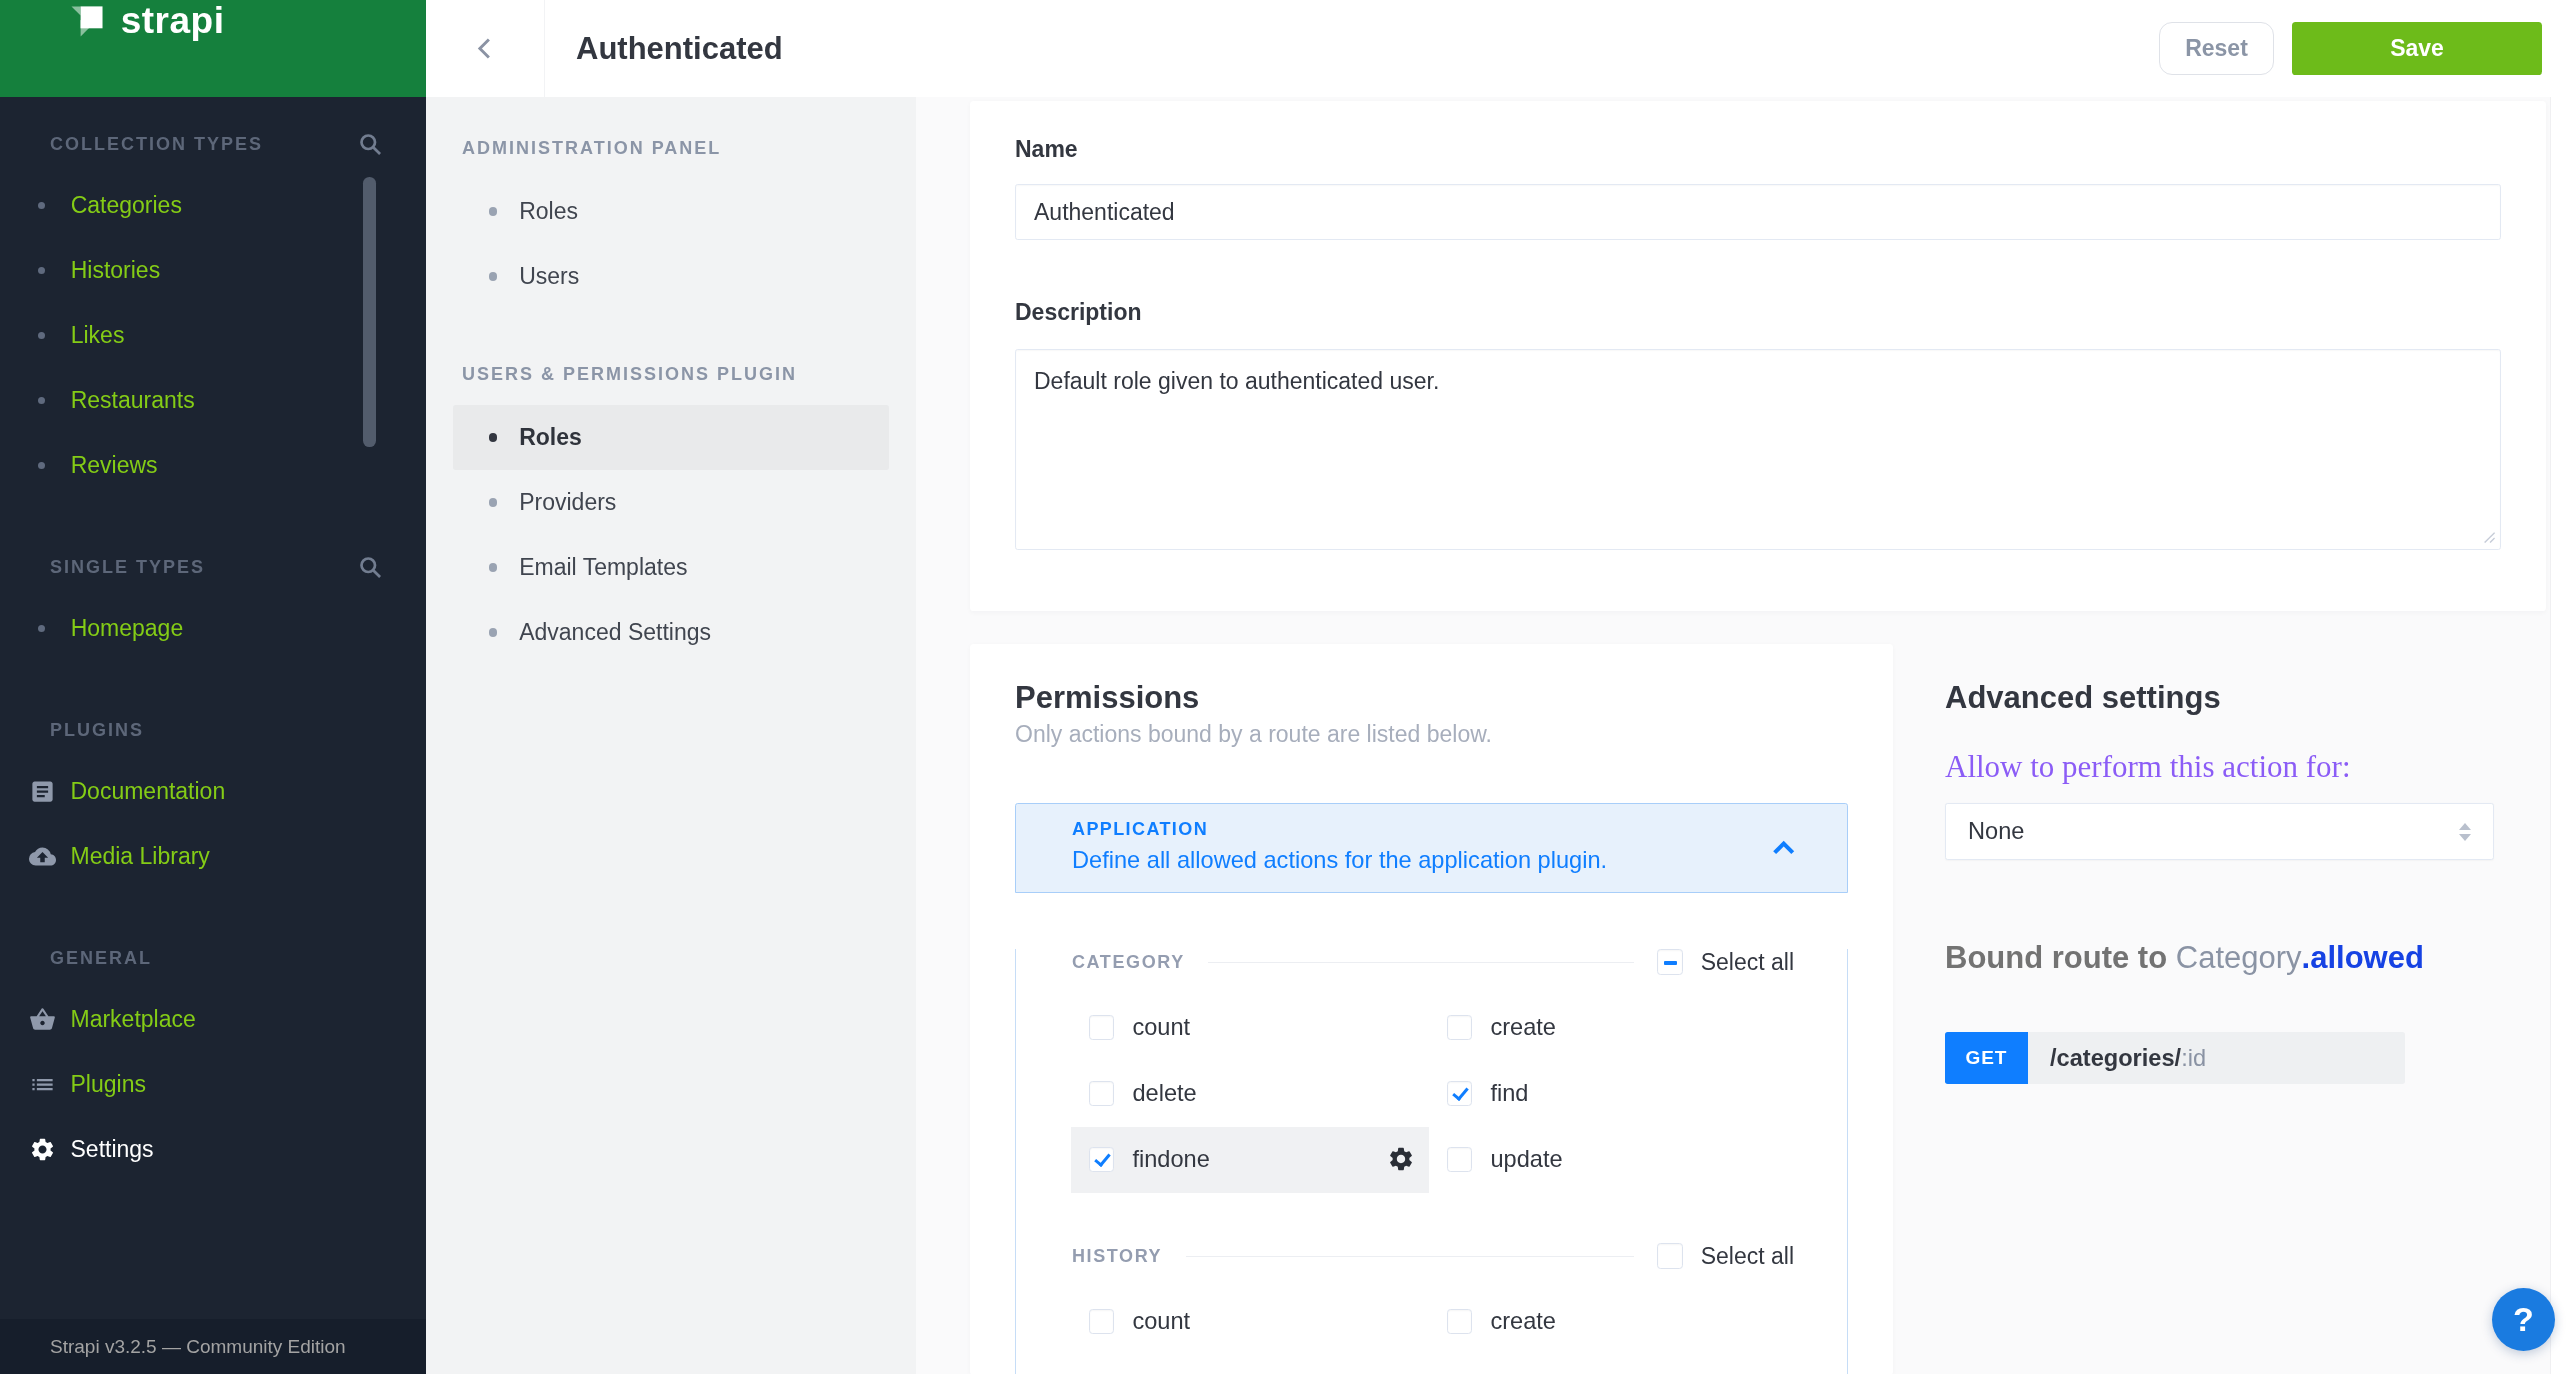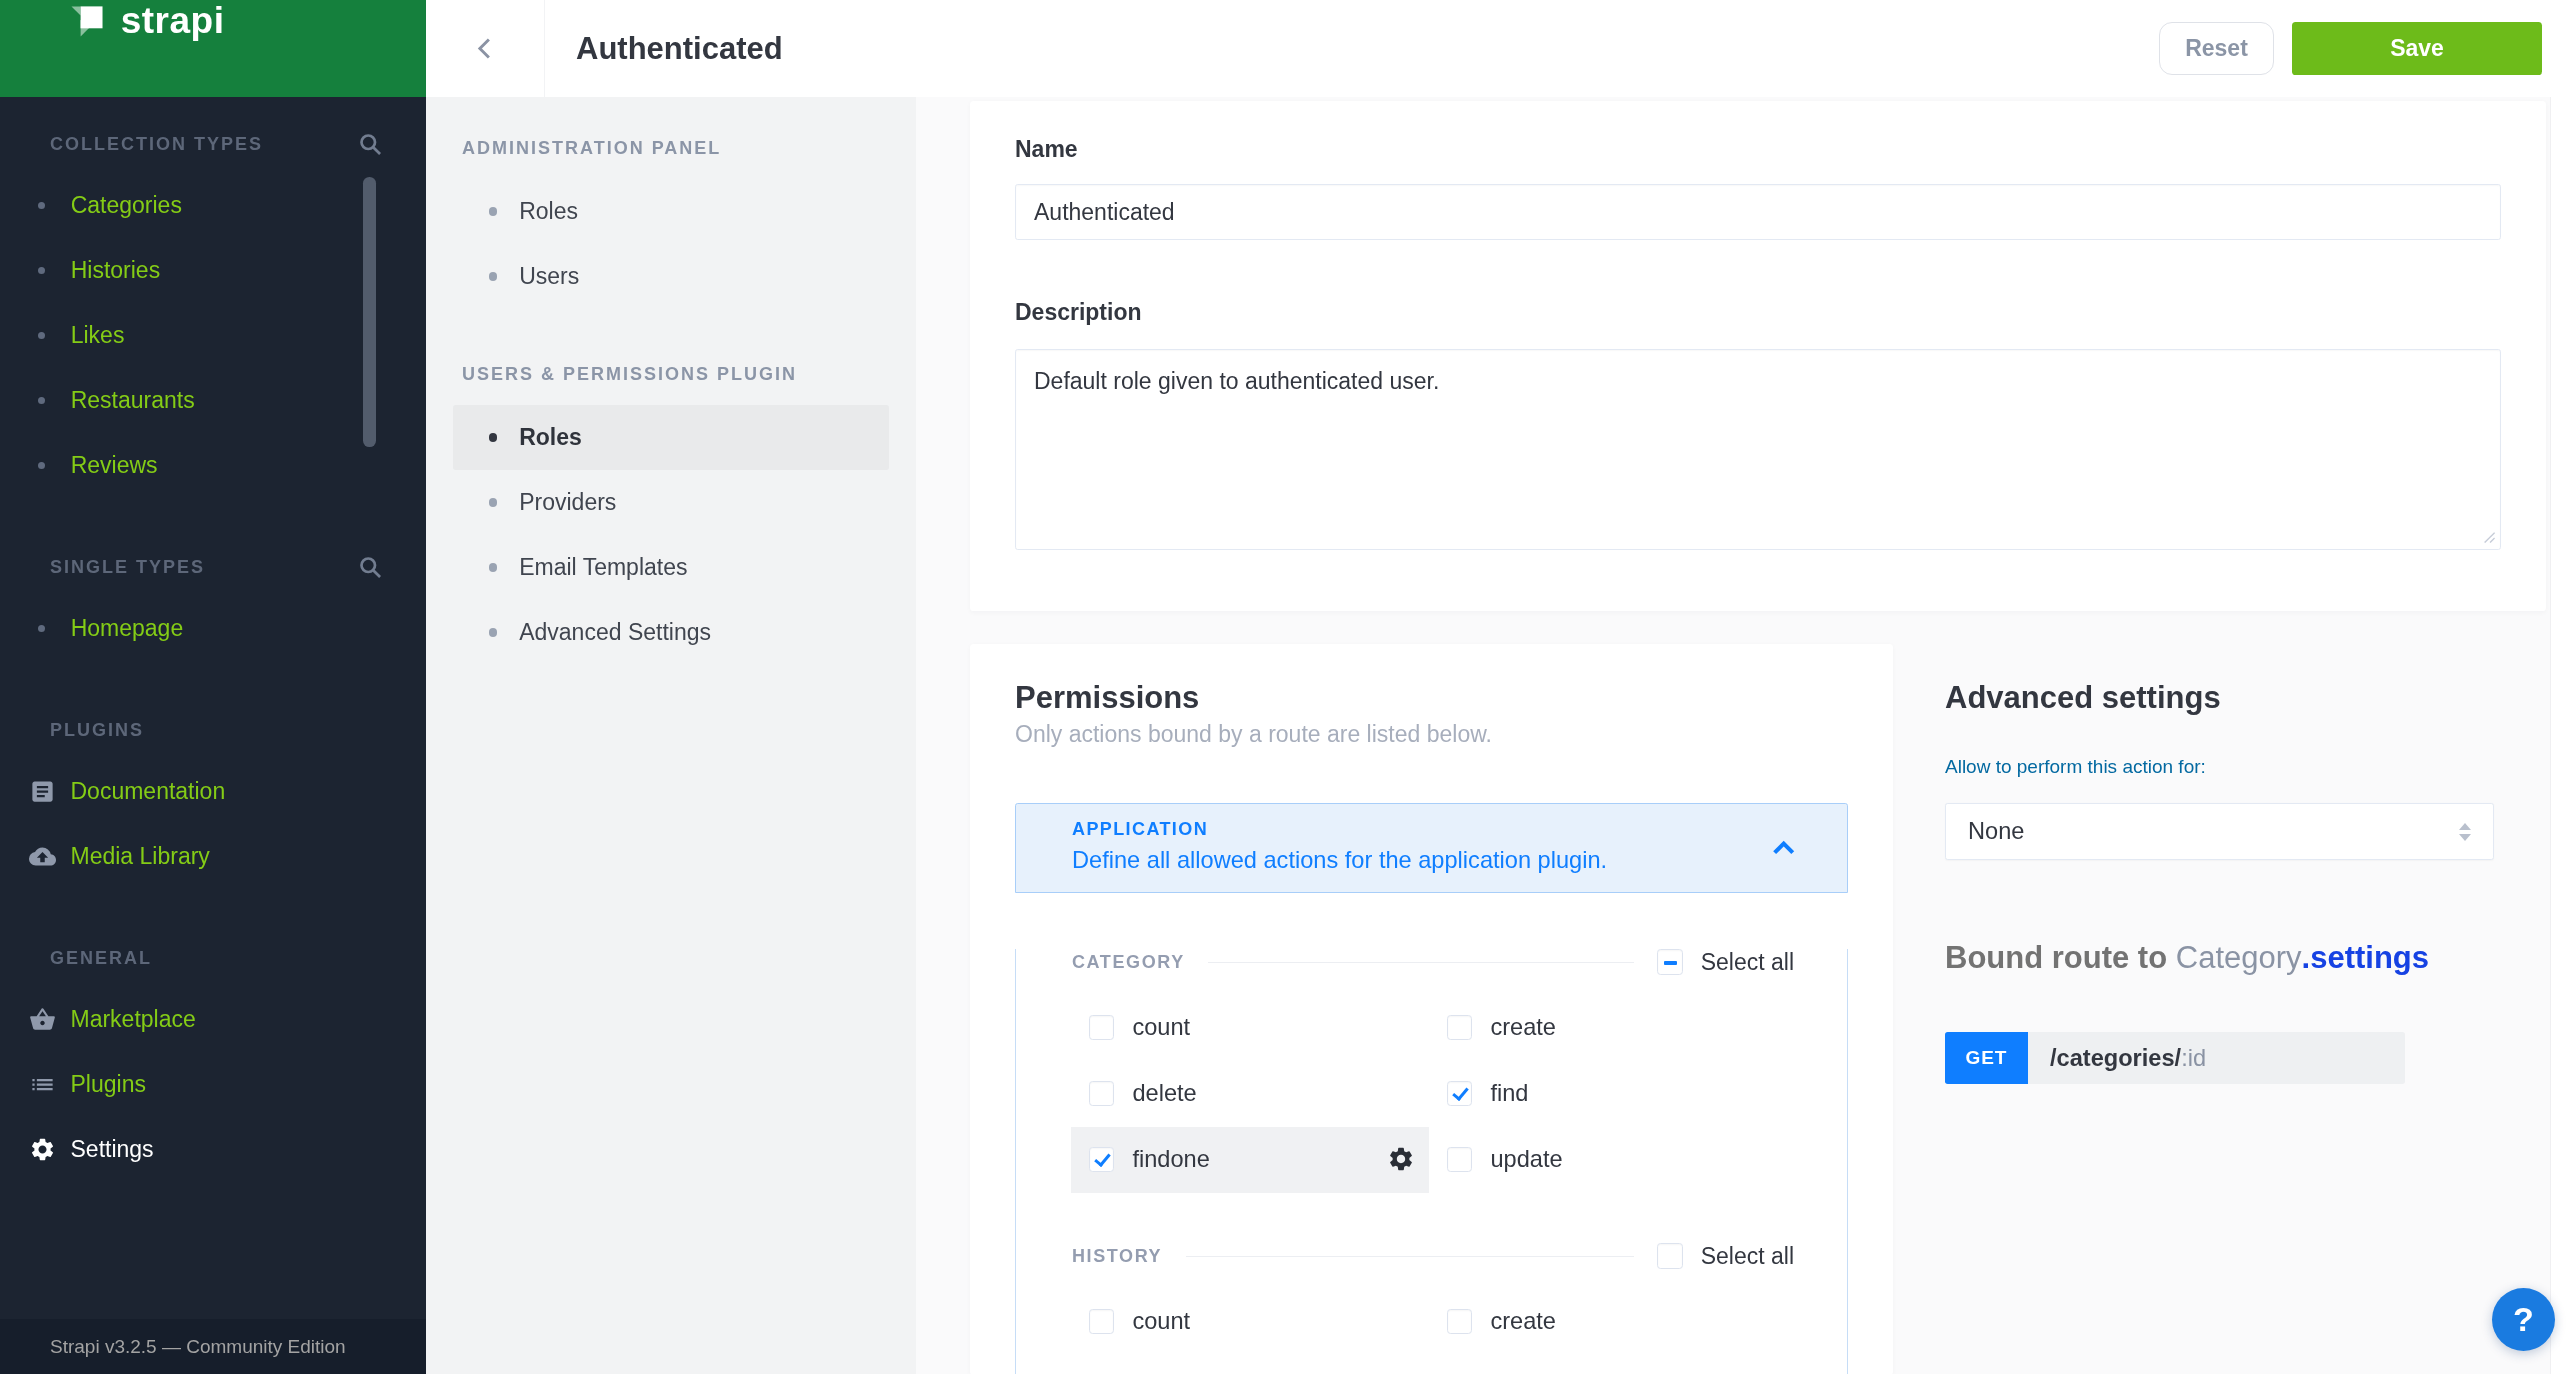--- a/index.html
+++ b/index.html
@@ -101,21 +101,21 @@
   .perm-grid{margin-left:55px;display:grid;grid-template-columns:358px 358px;grid-auto-rows:66px;margin-top:19px;}
   .cell{display:flex;align-items:center;padding-left:18px;position:relative;cursor:pointer;}
   .cell .chk{margin-right:18px;position:relative;z-index:1;}
   .cell .lbl{font-size:23.6px;color:#333740;position:relative;z-index:1;}
   .cell.hl::before{content:"";position:absolute;left:0;top:0;width:358px;height:66px;background:#f0f1f3;}
   .cell .gear{position:absolute;left:316px;top:18px;z-index:1;cursor:pointer;}
 
   
   .advanced{position:absolute;left:1029px;top:580px;width:603px;}
   .a-title{margin:0;padding-top:2.7px;font-size:31px;font-weight:700;color:#333740;line-height:36px;}
-  .a-label{margin-top:37px;font-size:19px;color:#0369a1;line-height:27px;}
+  .a-label{margin-top:37px;font-size:31px;color:#8b5cf6;line-height:27px;font-family:Liberation Serif, serif;}
   .a-select{margin-top:23.6px;width:549px;height:57px;background:#fff;border:0.9px solid #e3e9f3;
             border-radius:2.7px;display:flex;align-items:center;justify-content:space-between;
             padding:0 22px;cursor:pointer;box-shadow:0 0.9px 1.8px rgba(16,22,34,.03);}
   .a-select .val{font-size:23.6px;color:#333740;}
   .arrows{display:flex;flex-direction:column;gap:4.5px;}
   .tri-up{width:0;height:0;border-left:6.3px solid transparent;border-right:6.3px solid transparent;
           border-bottom:7.3px solid #b9c0cd;}
   .tri-down{width:0;height:0;border-left:6.3px solid transparent;border-right:6.3px solid transparent;
           border-top:7.3px solid #b9c0cd;}
   .bound{margin-top:80px;font-size:31px;line-height:36px;}
@@ -389,21 +389,21 @@
       <div class="a-select">
         <span class="val">None</span>
         <span class="arrows">
           <span class="tri-up"></span>
             <span class="tri-down"></span>
         </span>
       </div>
       <div class="bound">
         <span class="b-prefix">Bound route to</span>
         <span> </span>
-        <span class="b-model">Category</span><span class="b-method">.settings</span>
+        <span class="b-model">Category</span><span class="b-method">.allowed</span>
       </div>
       <div class="route">
         <span class="verb">GET</span>
         <span class="rpath">
           <span class="b">/categories/</span>
             <span class="p">:id</span>
         </span>
       </div>
     </aside>
 

